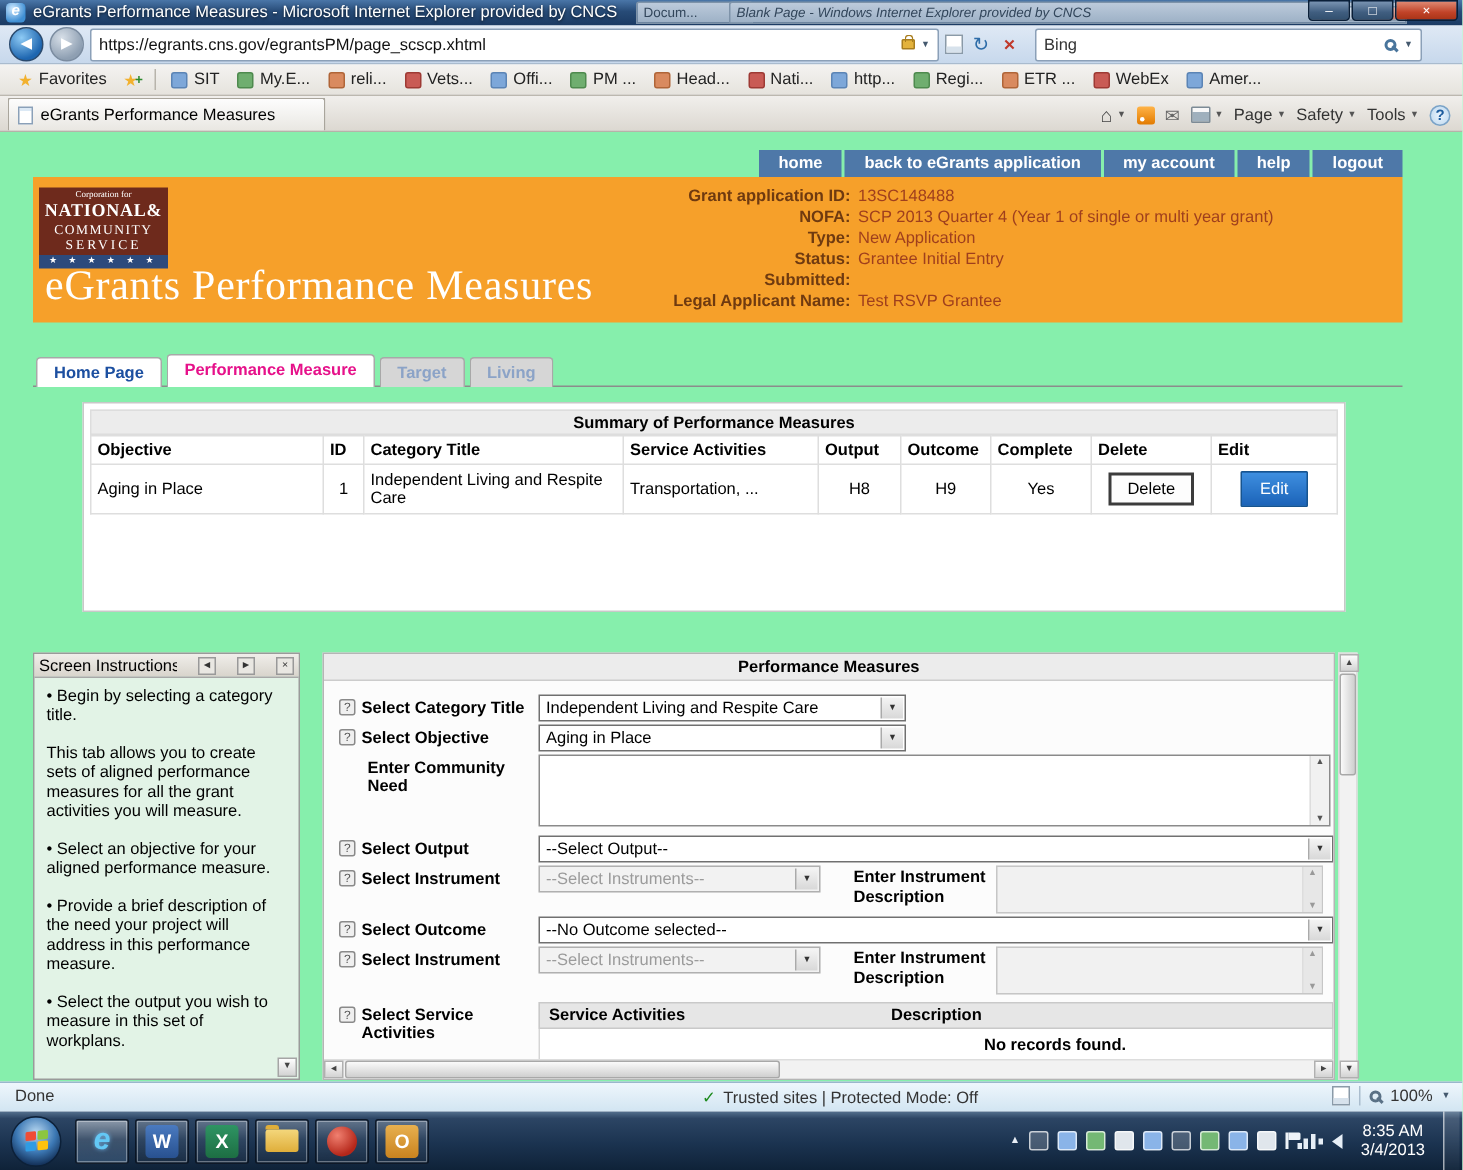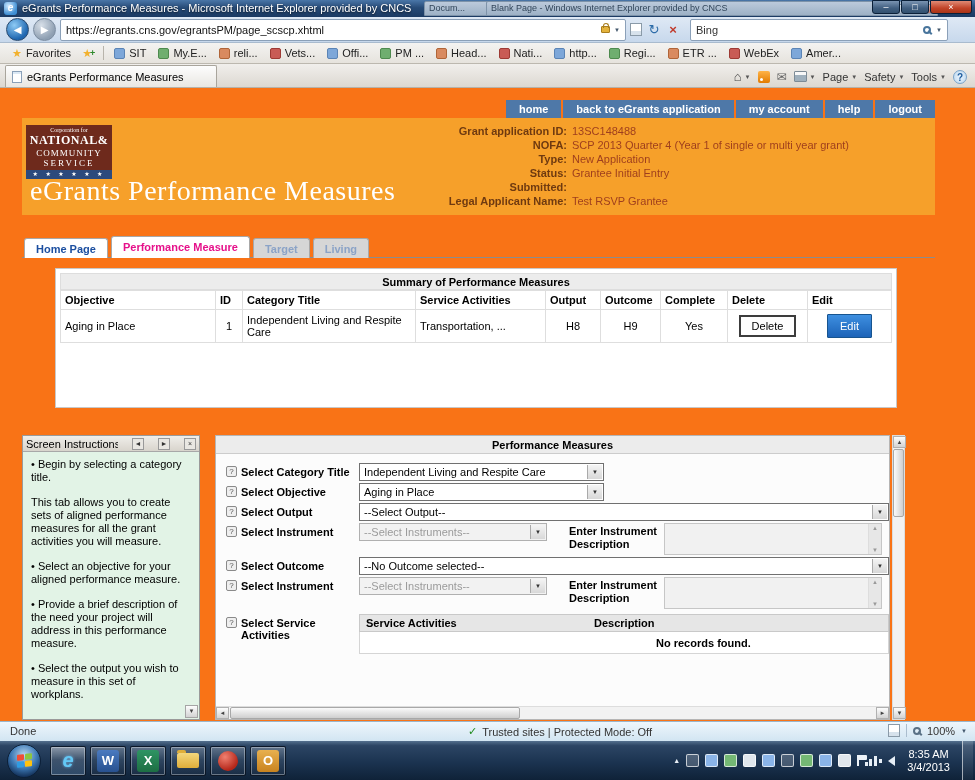--- a/index.html
+++ b/index.html
@@ -10,21 +10,21 @@
   .titlebar { position:absolute; top:0; left:0; right:0; height:17px;
     background:linear-gradient(180deg,#4a76a8,#274b77 45%,#1b3a63); }
   .ie-ico { position:absolute; left:4px; top:2px; width:13px; height:13px; border-radius:3px;
     background:radial-gradient(circle at 35% 30%,#cfe9ff,#3f8fd4 70%); color:#fff; font-weight:bold;
     font-style:italic; font-size:10px; line-height:12px; text-align:center; }
   .win-title { position:absolute; left:22px; top:2px; color:#fff; font-size:11px; text-shadow:0 1px 2px rgba(0,0,0,.7); }
   .bgwin { position:absolute; top:1px; height:15px; background:linear-gradient(#bccadb,#9db1c6);
     border:1px solid #7e93a9; border-radius:2px 2px 0 0; color:#32465b; font-size:9px; line-height:13px;
     padding:0 4px; overflow:hidden; white-space:nowrap; }
   .bg1 { left:424px; width:78px; }
-  .bg2 { left:486px; width:452px; display:flex; align-items:center; gap:2px; }
+  .bg2 { left:486px; width:452px; display:flex; align-items:center; gap:2px;font-style:italic; }
   .bg2-title { flex:1; overflow:hidden; white-space:nowrap; }
   .mini-ctl { width:16px; height:10px; font-size:7px; line-height:9px; text-align:center; color:#334;
     background:linear-gradient(#dae4ee,#b2c0d0); border:1px solid #8a9cb0; border-radius:1px; flex:none; }
   .mini-ctl.close { background:linear-gradient(#e6b0a4,#c97d6d); }
   .winbtns { position:absolute; right:3px; top:0; display:flex; }
   .winbtn { width:28px; height:14px; margin-left:1px; border:1px solid #0a1f38; border-radius:0 0 3px 3px;
     background:linear-gradient(#7a94b2,#405e80 60%,#32506f); color:#fff; font-size:9px; line-height:12px; text-align:center; }
   .winbtn.close { width:42px; background:linear-gradient(#e08a74,#c14328 60%,#a93417); }
 
   
@@ -81,21 +81,21 @@
   .tiny { font-size:6px; color:#555; font-style:normal; }
   .feeds { width:12px; height:12px; background:linear-gradient(#ffb347,#e27b00); border-radius:2px; position:relative; }
   .feeds::after { content:""; position:absolute; left:2px; bottom:2px; width:3px; height:3px; background:#fff; border-radius:50%; }
   .mail-g { font-size:12px; color:#666; font-style:normal; }
   .print { width:13px; height:11px; background:linear-gradient(#f8f8f8 0 3px,#9fb0bd 3px); border:1px solid #7d8b96; border-radius:1px; }
   .cmdtext { display:flex; align-items:center; gap:3px; }
   .helpbtn { width:14px; height:14px; border-radius:50%; background:radial-gradient(#eaf4fd,#bcd7ee);
     color:#1d5c9e; font-weight:bold; font-size:10px; line-height:13px; text-align:center; border:1px solid #7aa3c8; }
 
   
-  .viewport { position:absolute; top:88px; left:0; right:0; height:633px; background:#f97316; }
+  .viewport { position:absolute; top:88px; left:0; right:0; height:633px; background:#86efac; }
 
   .appnav { position:absolute; top:12px; right:40px; display:flex; gap:2px; }
   .appnav .navbtn { background:#4e78a8; color:#fff; font-weight:bold; font-size:11px; padding:3px 13px; white-space:nowrap; }
 
   .banner { position:absolute; top:30px; left:22px; width:913px; height:97px; background:#f6a02a; }
   .logo { position:absolute; left:4px; top:7px; width:86px; height:50px; background:#6e2a1c; color:#fff;
     text-align:center; font-family:"Liberation Serif",serif; padding-top:2px; }
   .logo .l1 { font-size:6px; }
   .logo .l2 { font-size:12px; font-weight:bold; letter-spacing:.5px; }
   .logo .l3 { font-size:9px; letter-spacing:1px; }
@@ -484,20 +484,32 @@
         <span class="flabel">
             <i class="qico">?</i>
             <b>Select Objective</b>
           </span>
         <span class="sel w245">
           <span>Aging in Place</span>
           <span class="selarrow">▼</span>
         </span>
       </div>
 
+      <div class="frow" style="margin-bottom:6px">
+        <span class="flabel">
+            <span class="qspace"></span>
+            <b>Enter Community Need</b>
+          </span>
+        <span class="ta need">
+          <span class="ta-rail">
+              <i>▲</i>
+              <i>▼</i>
+            </span>
+        </span>
+      </div>
 
       <div class="frow">
         <span class="flabel">
             <i class="qico">?</i>
             <b>Select Output</b>
           </span>
         <span class="sel w531">
           <span>--Select Output--</span>
           <span class="selarrow">▼</span>
         </span>

